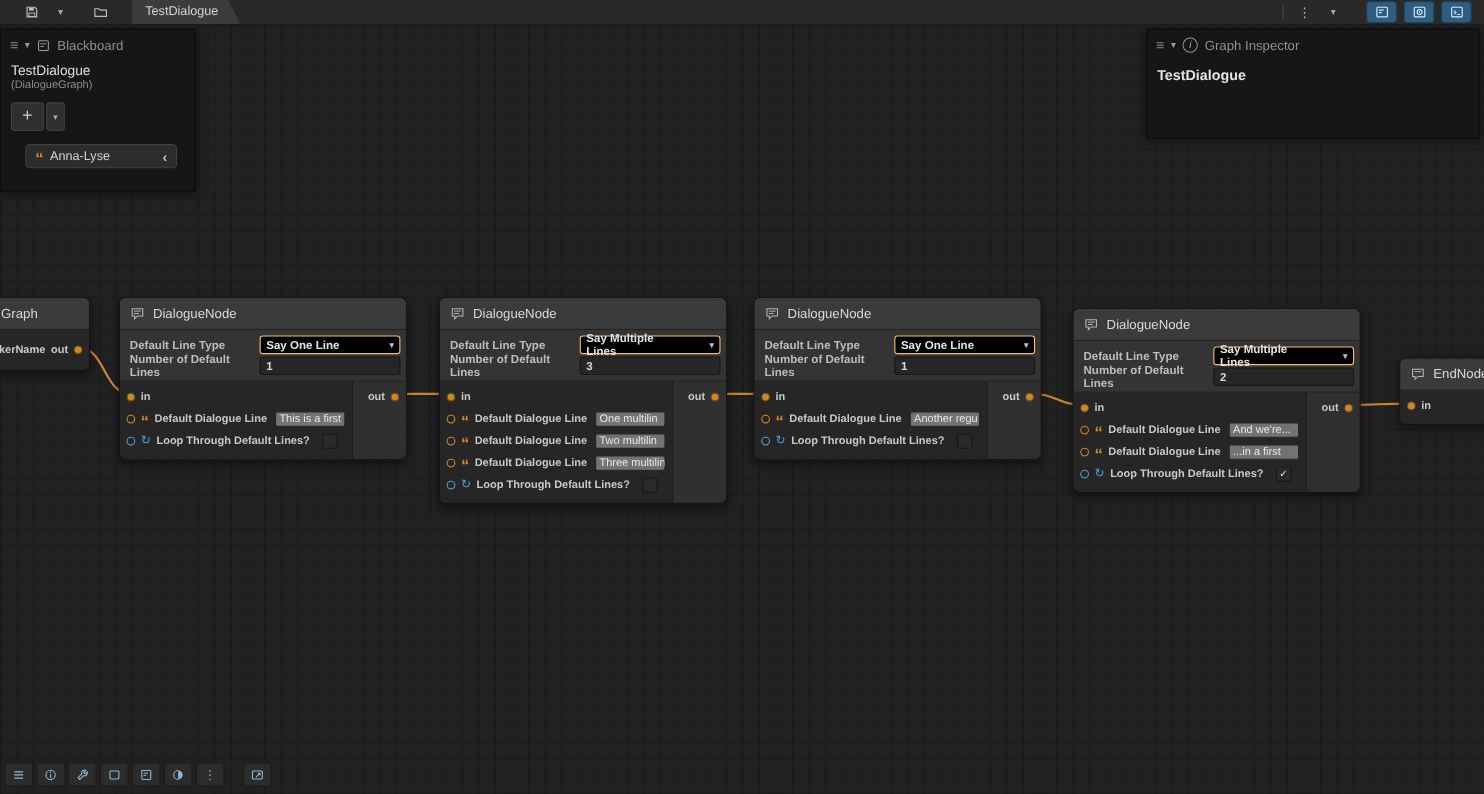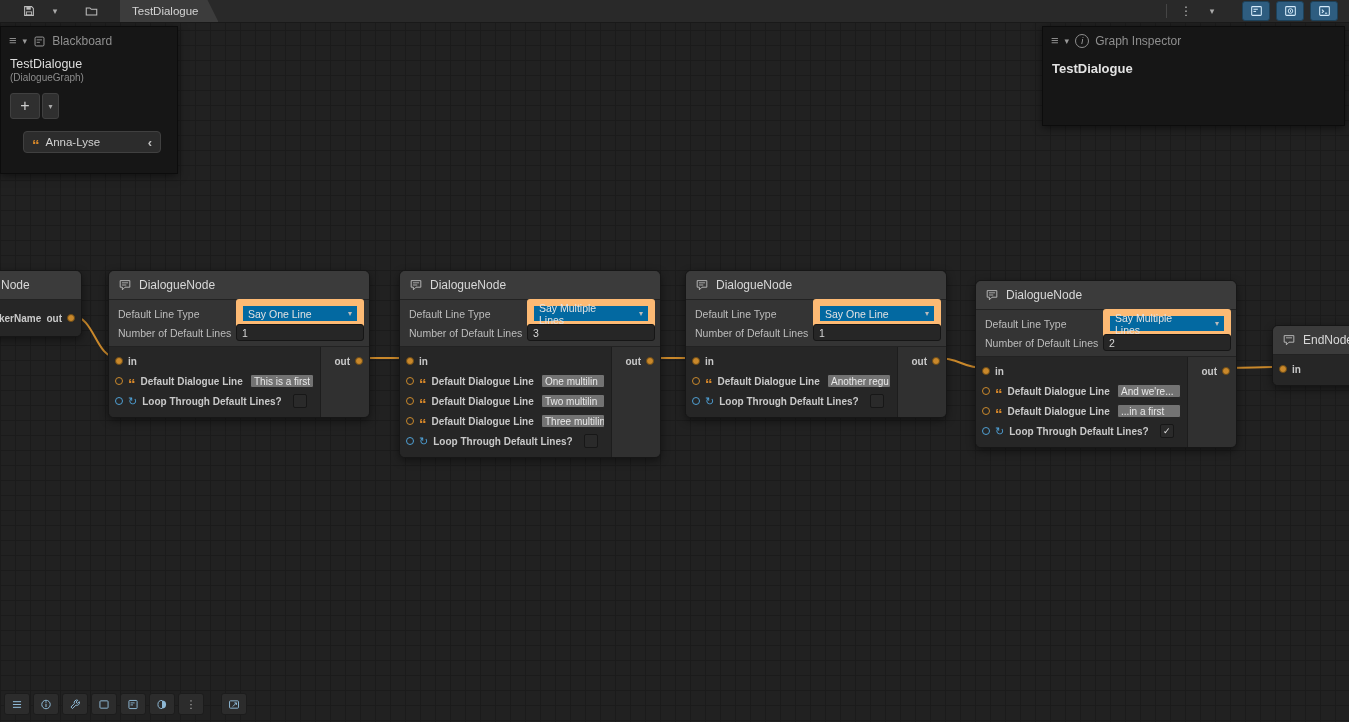--- a/index.html
+++ b/index.html
@@ -50,24 +50,24 @@
   .insp-name{font-size:13px;font-weight:bold;color:#e3e3e3;padding:8px 9px;}
   .circle-i{width:12px;height:12px;border:1px solid #8f8f8f;border-radius:50%;font-size:9px;
     display:flex;align-items:center;justify-content:center;color:#a8a8a8;font-style:italic;}
   .mini-board{color:#9a9a9a;}
   
   .node{position:absolute;border-radius:6px;background:#2b2b2b;border:1px solid #161616;
     box-shadow:0 3px 8px rgba(0,0,0,.45);z-index:5;overflow:hidden;box-sizing:border-box;}
   .node-title{height:28px;display:flex;align-items:center;gap:7px;padding:0 9px;background:#3b3b3b;
     border-bottom:1px solid #222;font-size:12px;color:#d8d8d8;}
   .node-title svg{flex:none;color:#b7b7b7;}
-  .node-props{background:#343434;padding:4px 5px;border-bottom:1px solid #222;}
+  .node-props{background:#343434;padding:4px 5px;border-bottom:1px solid #222;font-weight:bold;}
   .prop-row{display:flex;align-items:center;height:19px;}
   .prop-label{width:118px;padding-left:4px;color:#bdbdbd;font-size:10.5px;flex:none;}
-  .dropdown{flex:1;background:#0369a1;border:7px solid #fdba74;border-radius:3px;height:15px;
+  .dropdown{flex:1;background:#000000;border:1px solid #fdba74;border-radius:3px;height:15px;
     display:flex;align-items:center;padding:0 5px;font-size:10.5px;color:#e2e2e2;gap:34px;}
   .dd-arrow{margin-left:auto;font-size:8px;color:#bbb;}
   .textfield{flex:1;background:#262626;border:1px solid #161616;border-radius:3px;height:15px;
     display:flex;align-items:center;padding:0 5px;font-size:10.5px;color:#d6d6d6;}
   .node-contents{display:flex;background:#262626;}
   .inputs{flex:1;padding:4px 0 6px 0;min-width:0;}
   .outputs{width:48px;background:#303030;border-left:1px solid #1d1d1d;padding:4px 0;}
   .port-row{display:flex;align-items:center;height:20px;gap:5px;padding:0 6px;min-width:0;}
   .port-row.out{justify-content:flex-end;}
   .port{width:8px;height:8px;border-radius:50%;flex:none;box-sizing:border-box;}
@@ -154,21 +154,21 @@
 <svg class="edges" width="1349" height="722">
   <path d="M72,316 C95,316 95,358 118,358" fill="none" stroke="#c9882b" stroke-width="2"></path>
   <path d="M360,358 C384,358 384,358 409,358" fill="none" stroke="#c9882b" stroke-width="2"></path>
   <path d="M651,358 C673,358 673,358 695,358" fill="none" stroke="#c9882b" stroke-width="2"></path>
   <path d="M937,358 C961,358 961,368 985,368" fill="none" stroke="#c9882b" stroke-width="2"></path>
   <path d="M1227,368 C1254,368 1254,367 1282,367" fill="none" stroke="#c9882b" stroke-width="2"></path>
 </svg>
 
 <div class="node" style="left:-8px;top:270px;width:90px;">
   <div class="node-title" style="padding-left:8px;">
-    <span>Node</span>
+    <span>Graph</span>
   </div>
   <div class="plain-body" style="background:#262626;">
     <div class="port-row">
       <span class="port-label">kerName</span>
       <span class="port-label" style="margin-left:auto">out</span>
       <span class="port filled"></span>
     </div>
   </div>
 </div>
 

